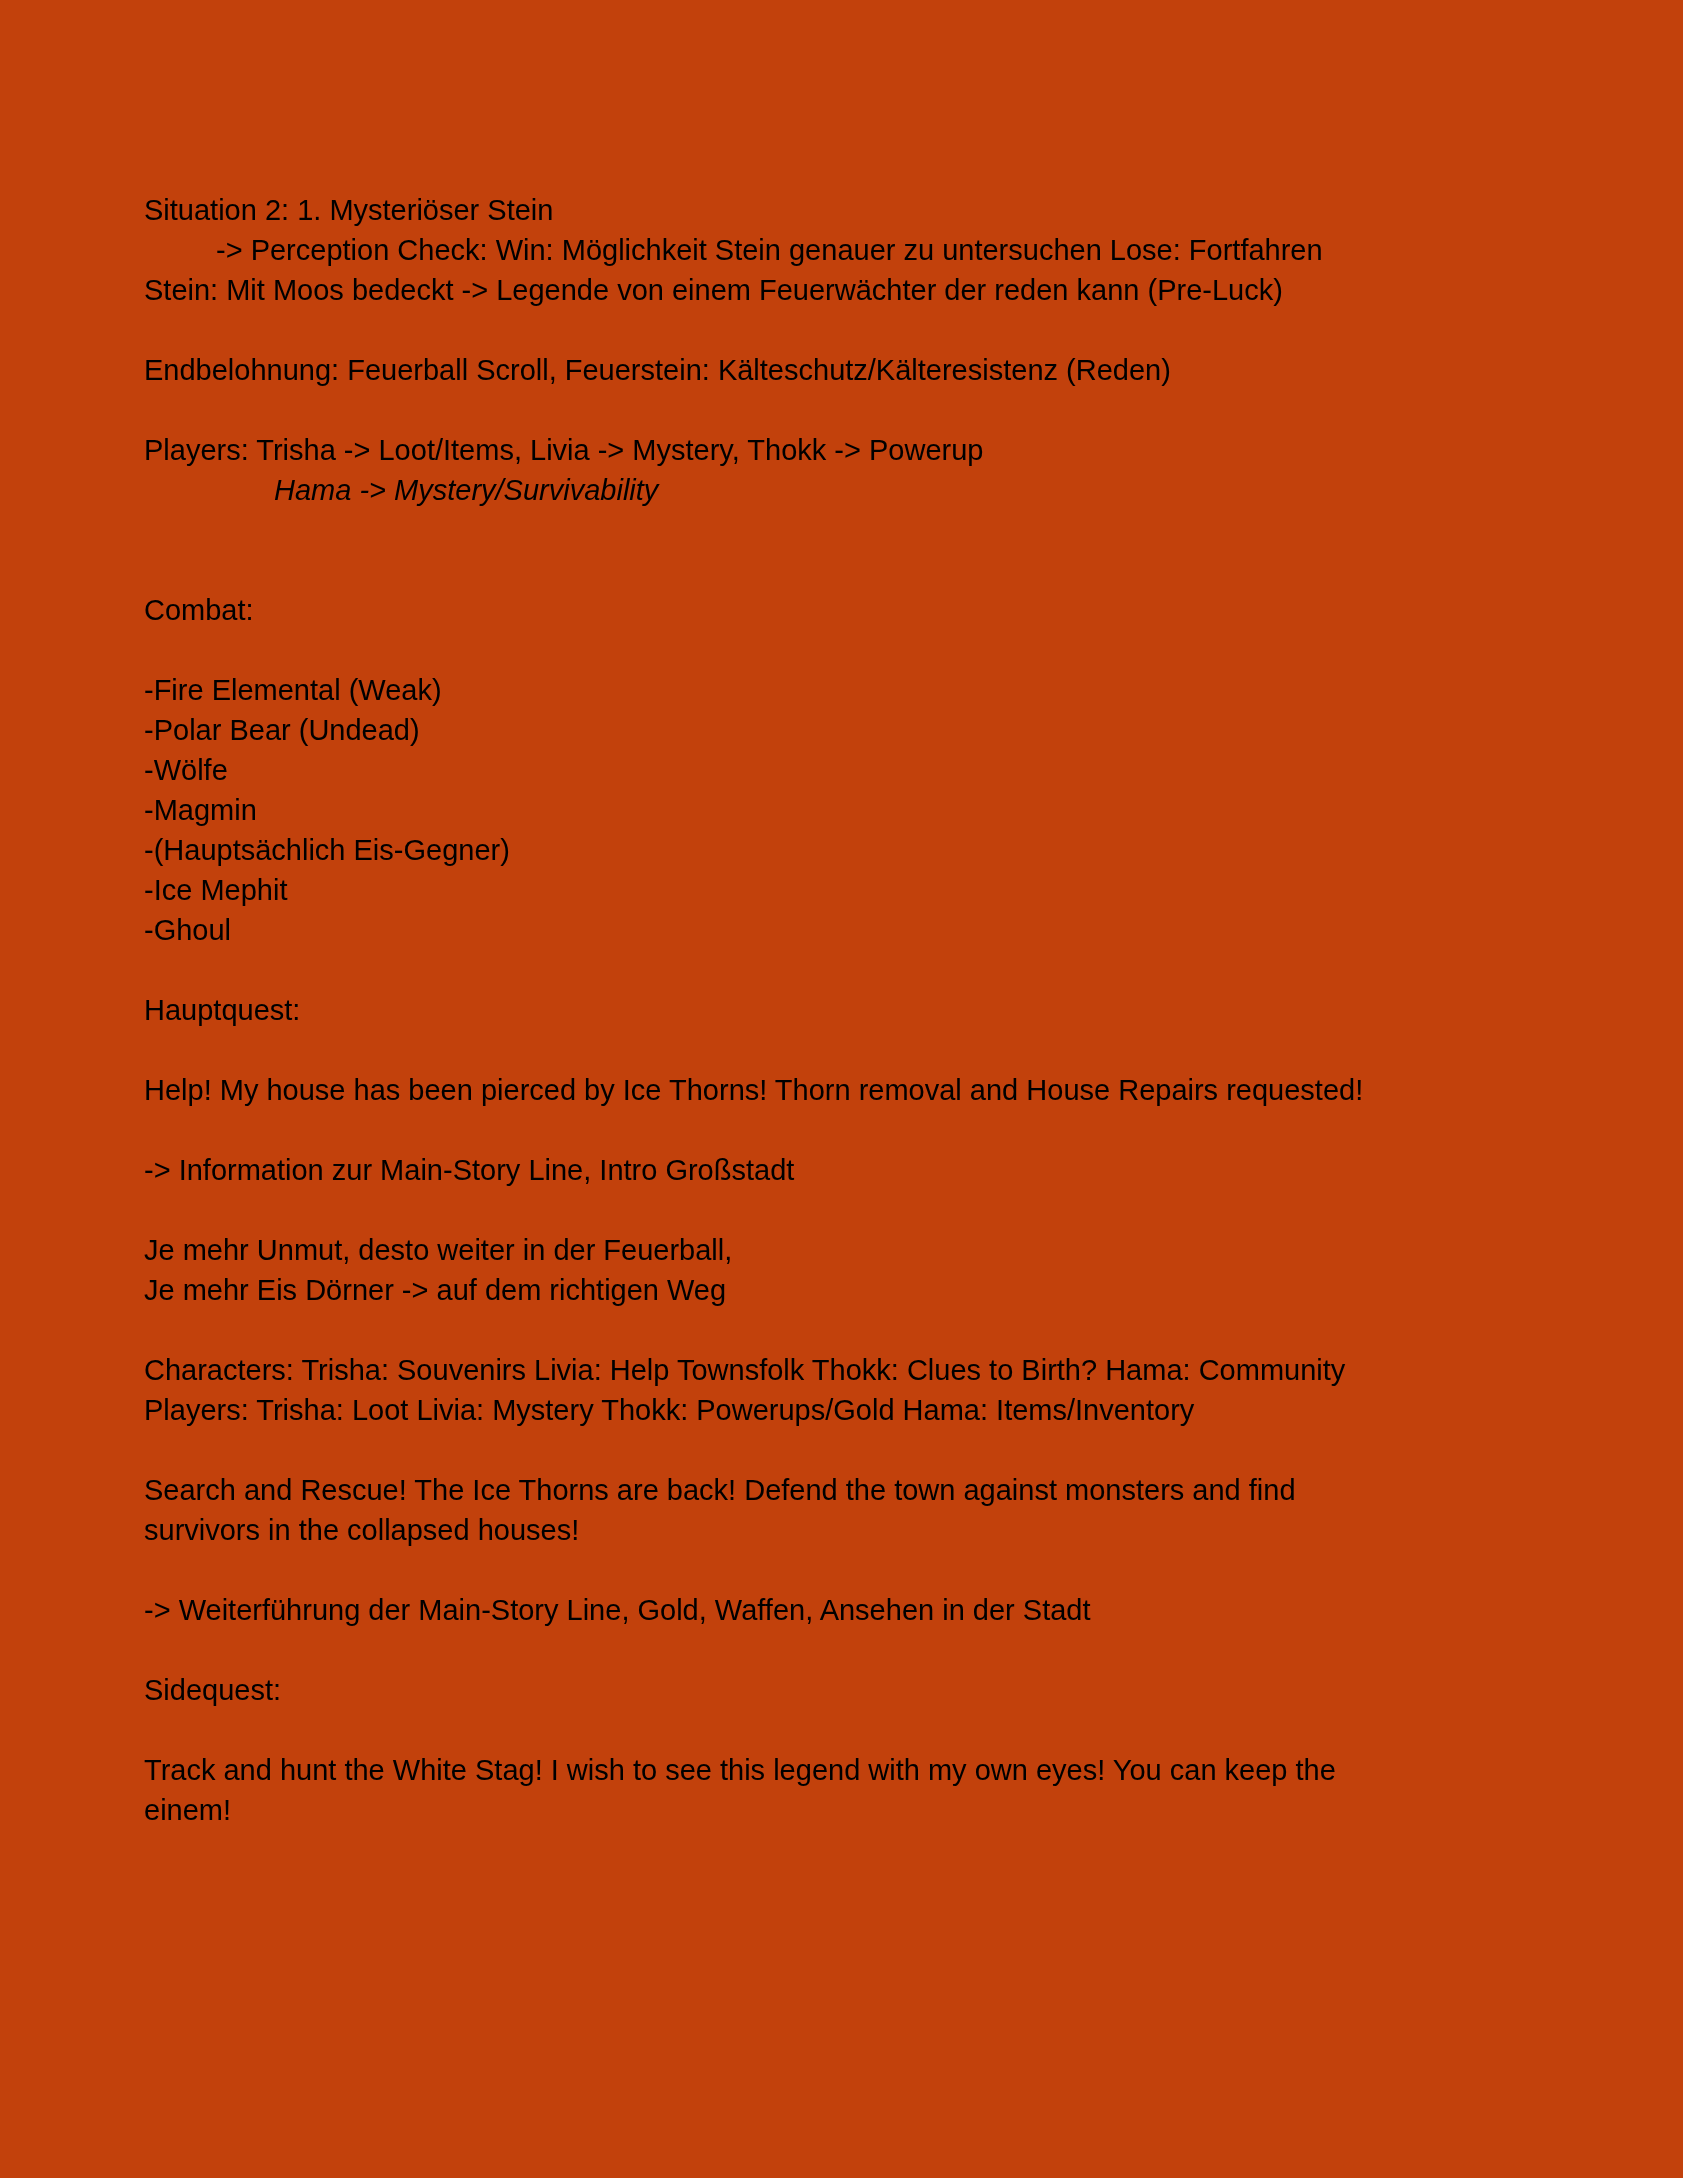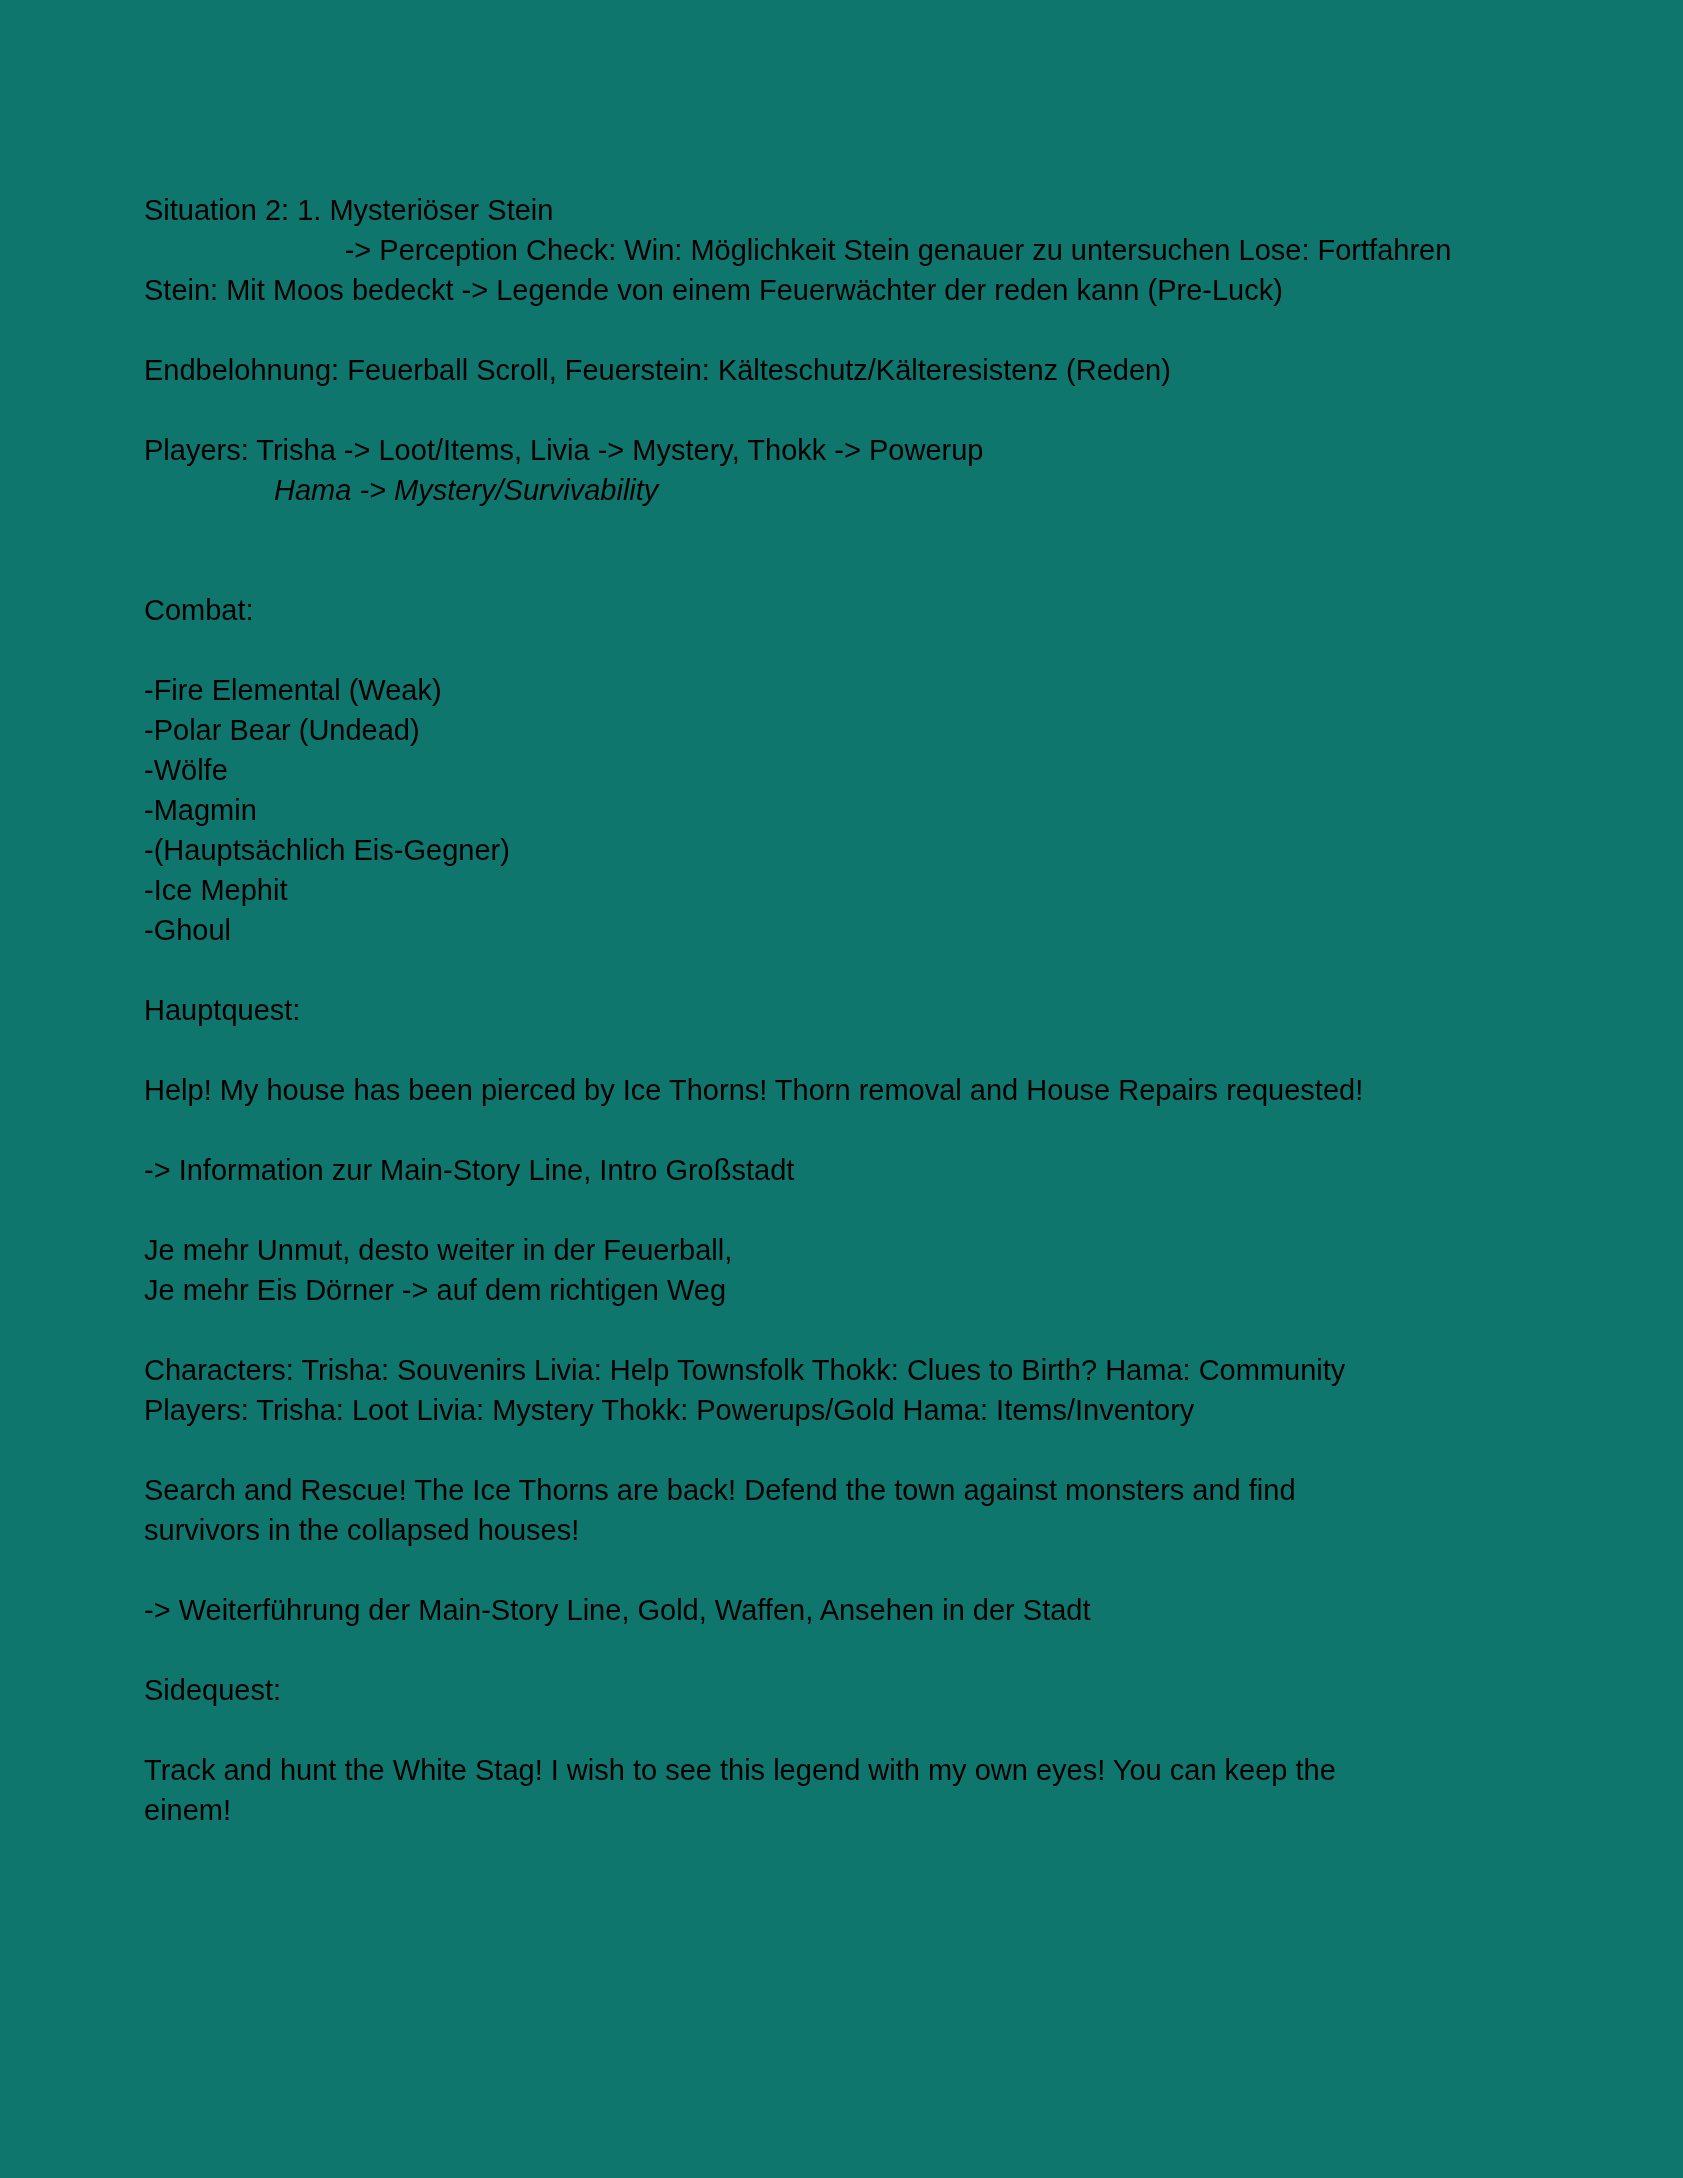--- a/index.html
+++ b/index.html
@@ -4,38 +4,38 @@
 <style>
   html, body {
     margin: 0;
     padding: 0;
     background: #ffffff;
   }
   .page {
     position: relative;
     width: 1683px;
     height: 2178px;
-    background: #0f766e;
+    background: #c2410c;
     color: #000000;
     font-family: "Liberation Sans", sans-serif;
     font-size: 29px;
     overflow: hidden;
   }
   .content {
     position: absolute;
     left: 144px;
     top: 190px;
     width: 1436px;
   }
   .line {
     height: 40px;
     line-height: 40px;
     white-space: pre;
   }
-  .ind-1 { padding-left: 72px; text-align: center; }   
+  .ind-1 { padding-left: 72px; }   
   .ind-2 { padding-left: 130px; font-style: italic; }  
 </style>
 </head>
 <body>
 
 <div class="page">
   <div class="content">
 
     <div class="line">Situation 2: 1. Mysteriöser Stein</div>
     <div class="line ind-1">-&gt; Perception Check: Win: Möglichkeit Stein genauer zu untersuchen Lose: Fortfahren</div>

